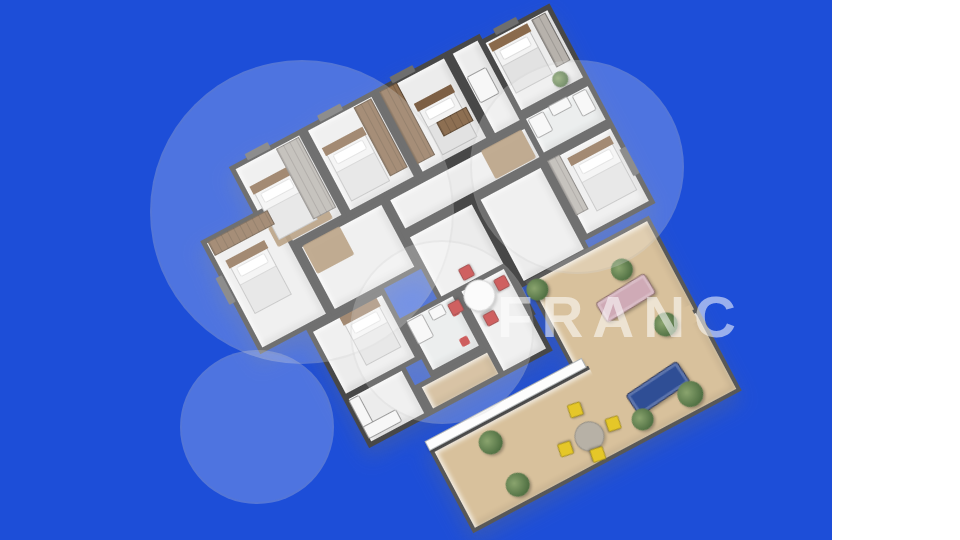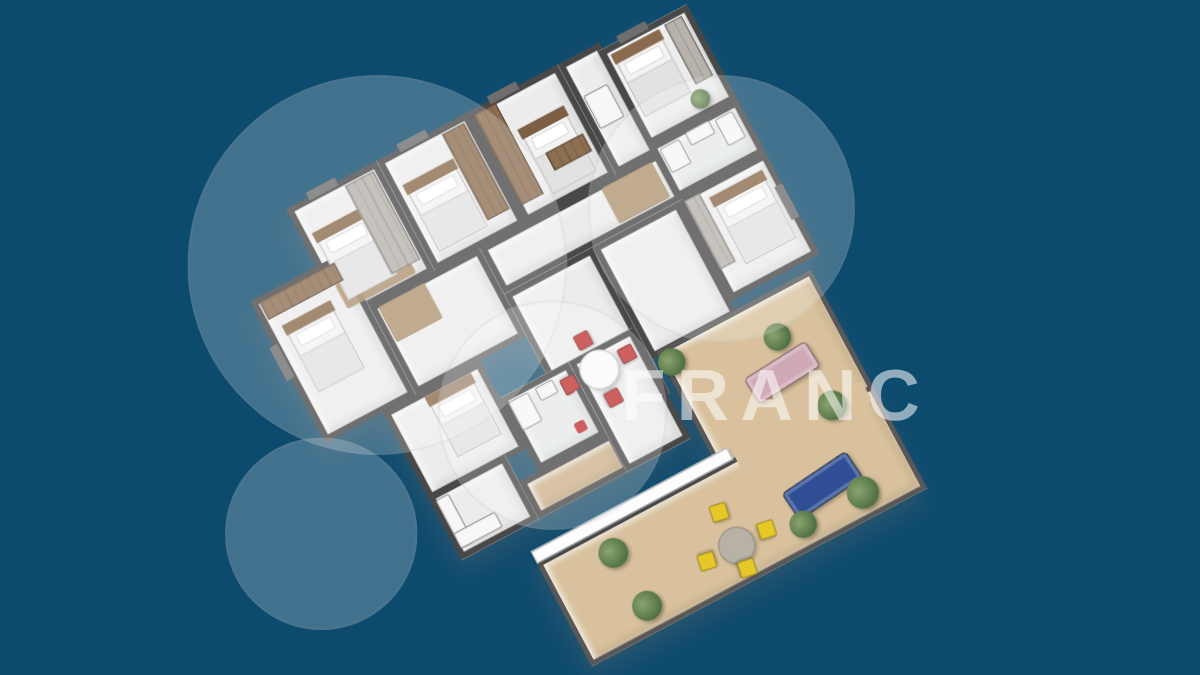--- a/index.html
+++ b/index.html
@@ -1,16 +1,16 @@
 <!DOCTYPE html>
 <html><head>
 <meta charset="utf-8">
 <style>
   html,body{margin:0;padding:0;background:#ffffff;}
-  .scene{position:relative;width:960px;height:540px;background:#0c4a6e;overflow:hidden;
+  .scene{position:relative;width:832px;height:540px;background:#1d4ed8;overflow:hidden;
          font-family:"Liberation Sans",sans-serif;}
   .plan{position:absolute;left:165px;top:192px;width:480px;height:480px;
         transform:rotate(-28deg);transform-origin:0 0;
         filter:blur(0.35px) drop-shadow(-5px 9px 10px rgba(110,110,110,0.30));}
   .room{position:absolute;box-sizing:border-box;border:5px solid #484848;
         box-shadow:inset 2px 2px 5px rgba(255,255,255,0.85), inset -3px -3px 7px rgba(0,0,0,0.10);}
   .floor-light{background:#ececec;}
   .floor-bath{background:#e7eaea;}
   .floor-wood{background:#cdb38c;}
   .floor-terrace{background:#d8c19c;border-width:4px;border-color:#585858;}

